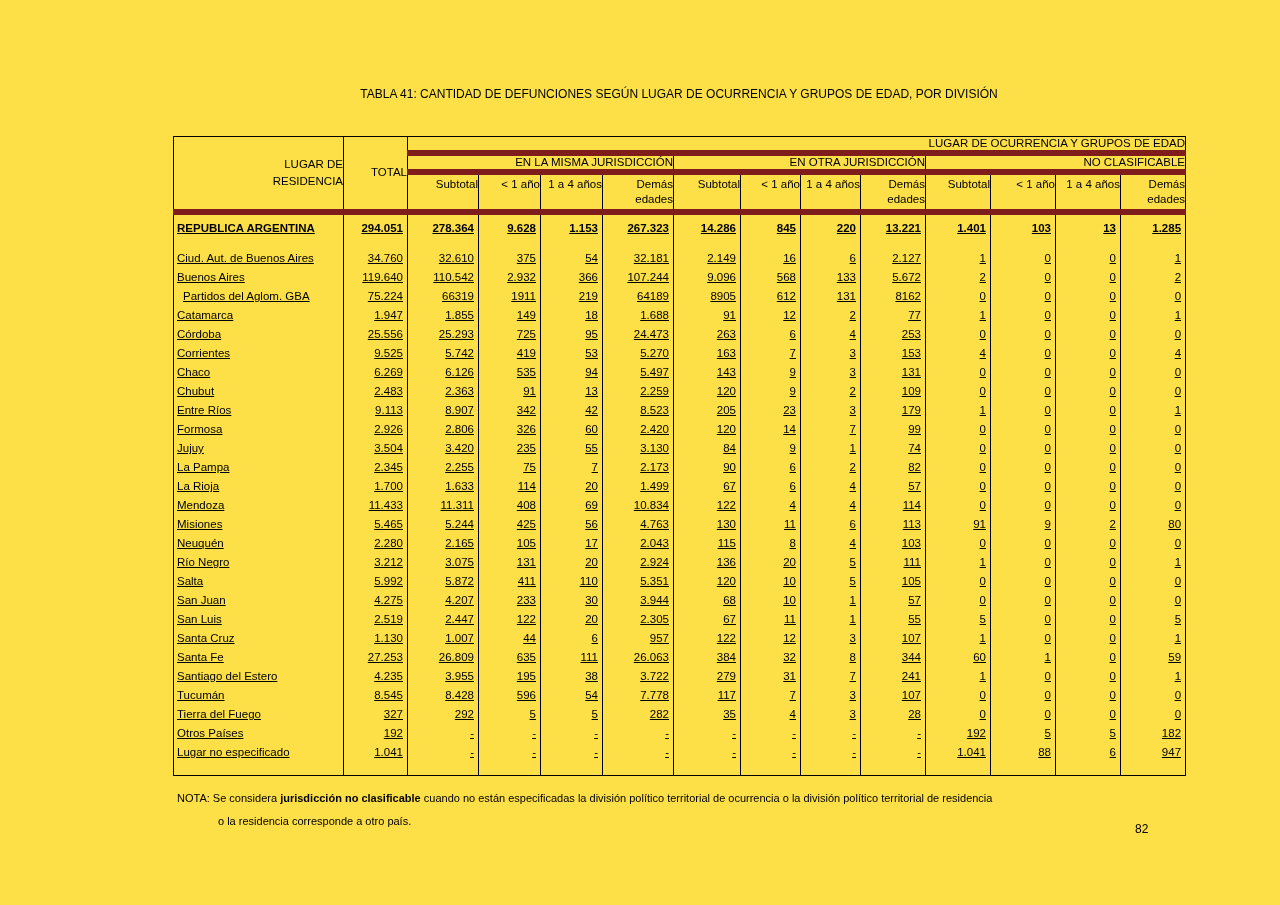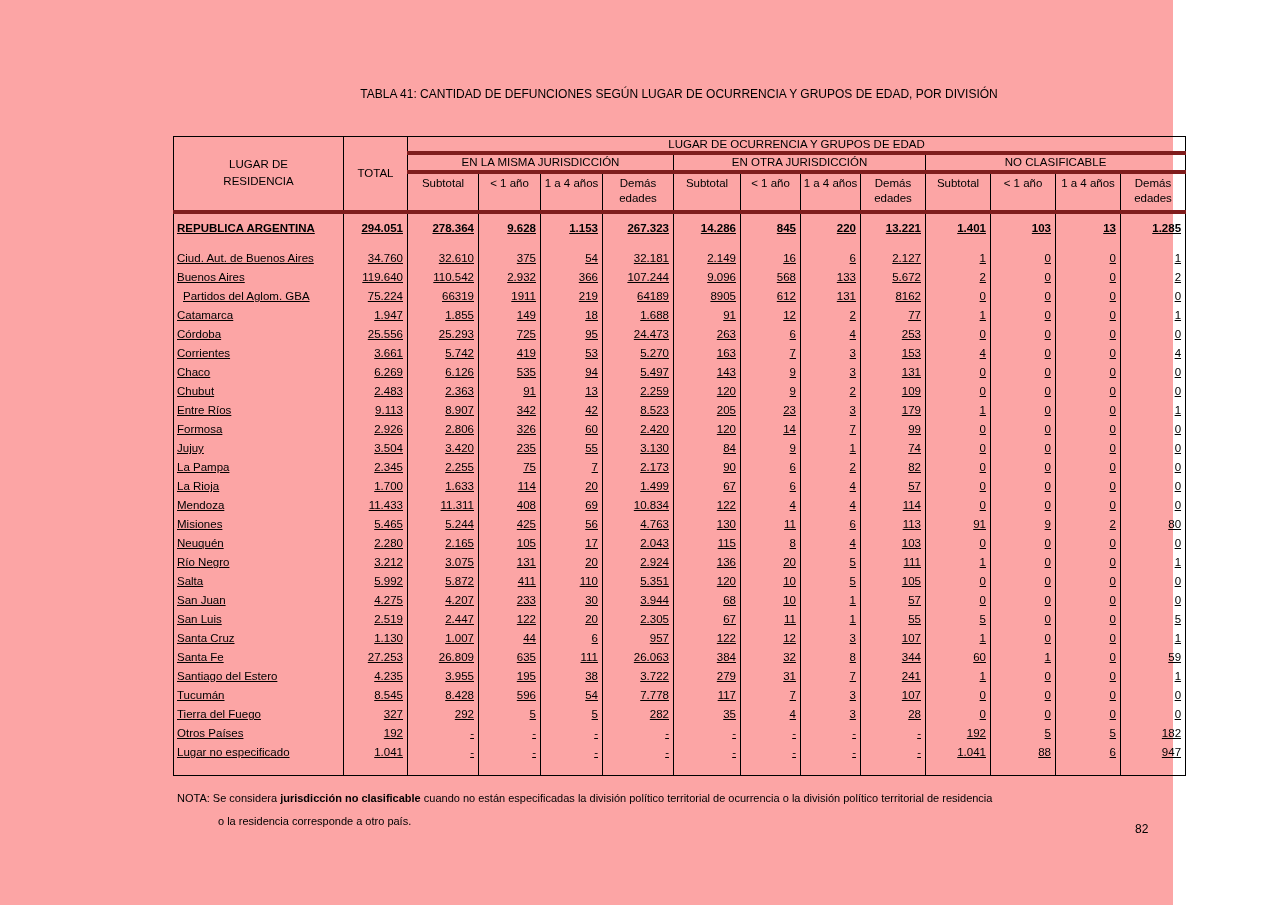--- a/index.html
+++ b/index.html
@@ -3,40 +3,40 @@
 <meta charset="utf-8">
 <style>
   * { margin: 0; padding: 0; box-sizing: border-box; }
   html, body { background: #fff; }
   body {
     width: 1280px; height: 905px;
     font-family: "Liberation Sans", sans-serif;
     color: #000;
     overflow: hidden;
   }
-  .page { position: relative; width: 1173px; height: 905px; background: #fca5a5; }
+  .page { position: relative; width: 1280px; height: 905px; background: #fde047; }
 
   .title {
     position: absolute; left: 173px; top: 84px; width: 1012px;
     text-align: center; font-size: 12px; line-height: 20px;
     white-space: nowrap;
   }
 
   table.data-table {
     position: absolute; left: 173px; top: 136px; width: 1012px;
     border-collapse: collapse; table-layout: fixed;
     font-size: 11.5px;
     border: 1px solid #000;
   }
   th, td {
     border-left: 1px solid #000; border-right: 1px solid #000;
     font-weight: normal;
     overflow: hidden; white-space: nowrap;
   }
-  thead th { border-bottom: 4px solid #7f1d1d; text-align: center; }
+  thead th { border-bottom: 6px solid #7f1d1d; text-align: right; }
   .th-span  { height: 16px; }
   .th-group { height: 19px; }
   .th-sub   { height: 40px; vertical-align: top; padding-top: 2px; line-height: 15px; white-space: normal; }
   .th-res   { line-height: 17px; }
 
   tbody tr { height: 19px; text-decoration: underline; }
   tbody tr.bold-row { height: 30px; }
   tbody tr.bold-row td { font-weight: bold; }
   td.name-cell { text-align: left; padding-left: 3px; }
   td.name-cell.indent { padding-left: 9px; }
@@ -217,21 +217,21 @@
           <td class="num-cell">6</td>
           <td class="num-cell">4</td>
           <td class="num-cell">253</td>
           <td class="num-cell">0</td>
           <td class="num-cell">0</td>
           <td class="num-cell">0</td>
           <td class="num-cell">0</td>
         </tr>
         <tr>
           <td class="name-cell">Corrientes</td>
-          <td class="num-cell">3.661</td>
+          <td class="num-cell">9.525</td>
           <td class="num-cell">5.742</td>
           <td class="num-cell">419</td>
           <td class="num-cell">53</td>
           <td class="num-cell">5.270</td>
           <td class="num-cell">163</td>
           <td class="num-cell">7</td>
           <td class="num-cell">3</td>
           <td class="num-cell">153</td>
           <td class="num-cell">4</td>
           <td class="num-cell">0</td>

